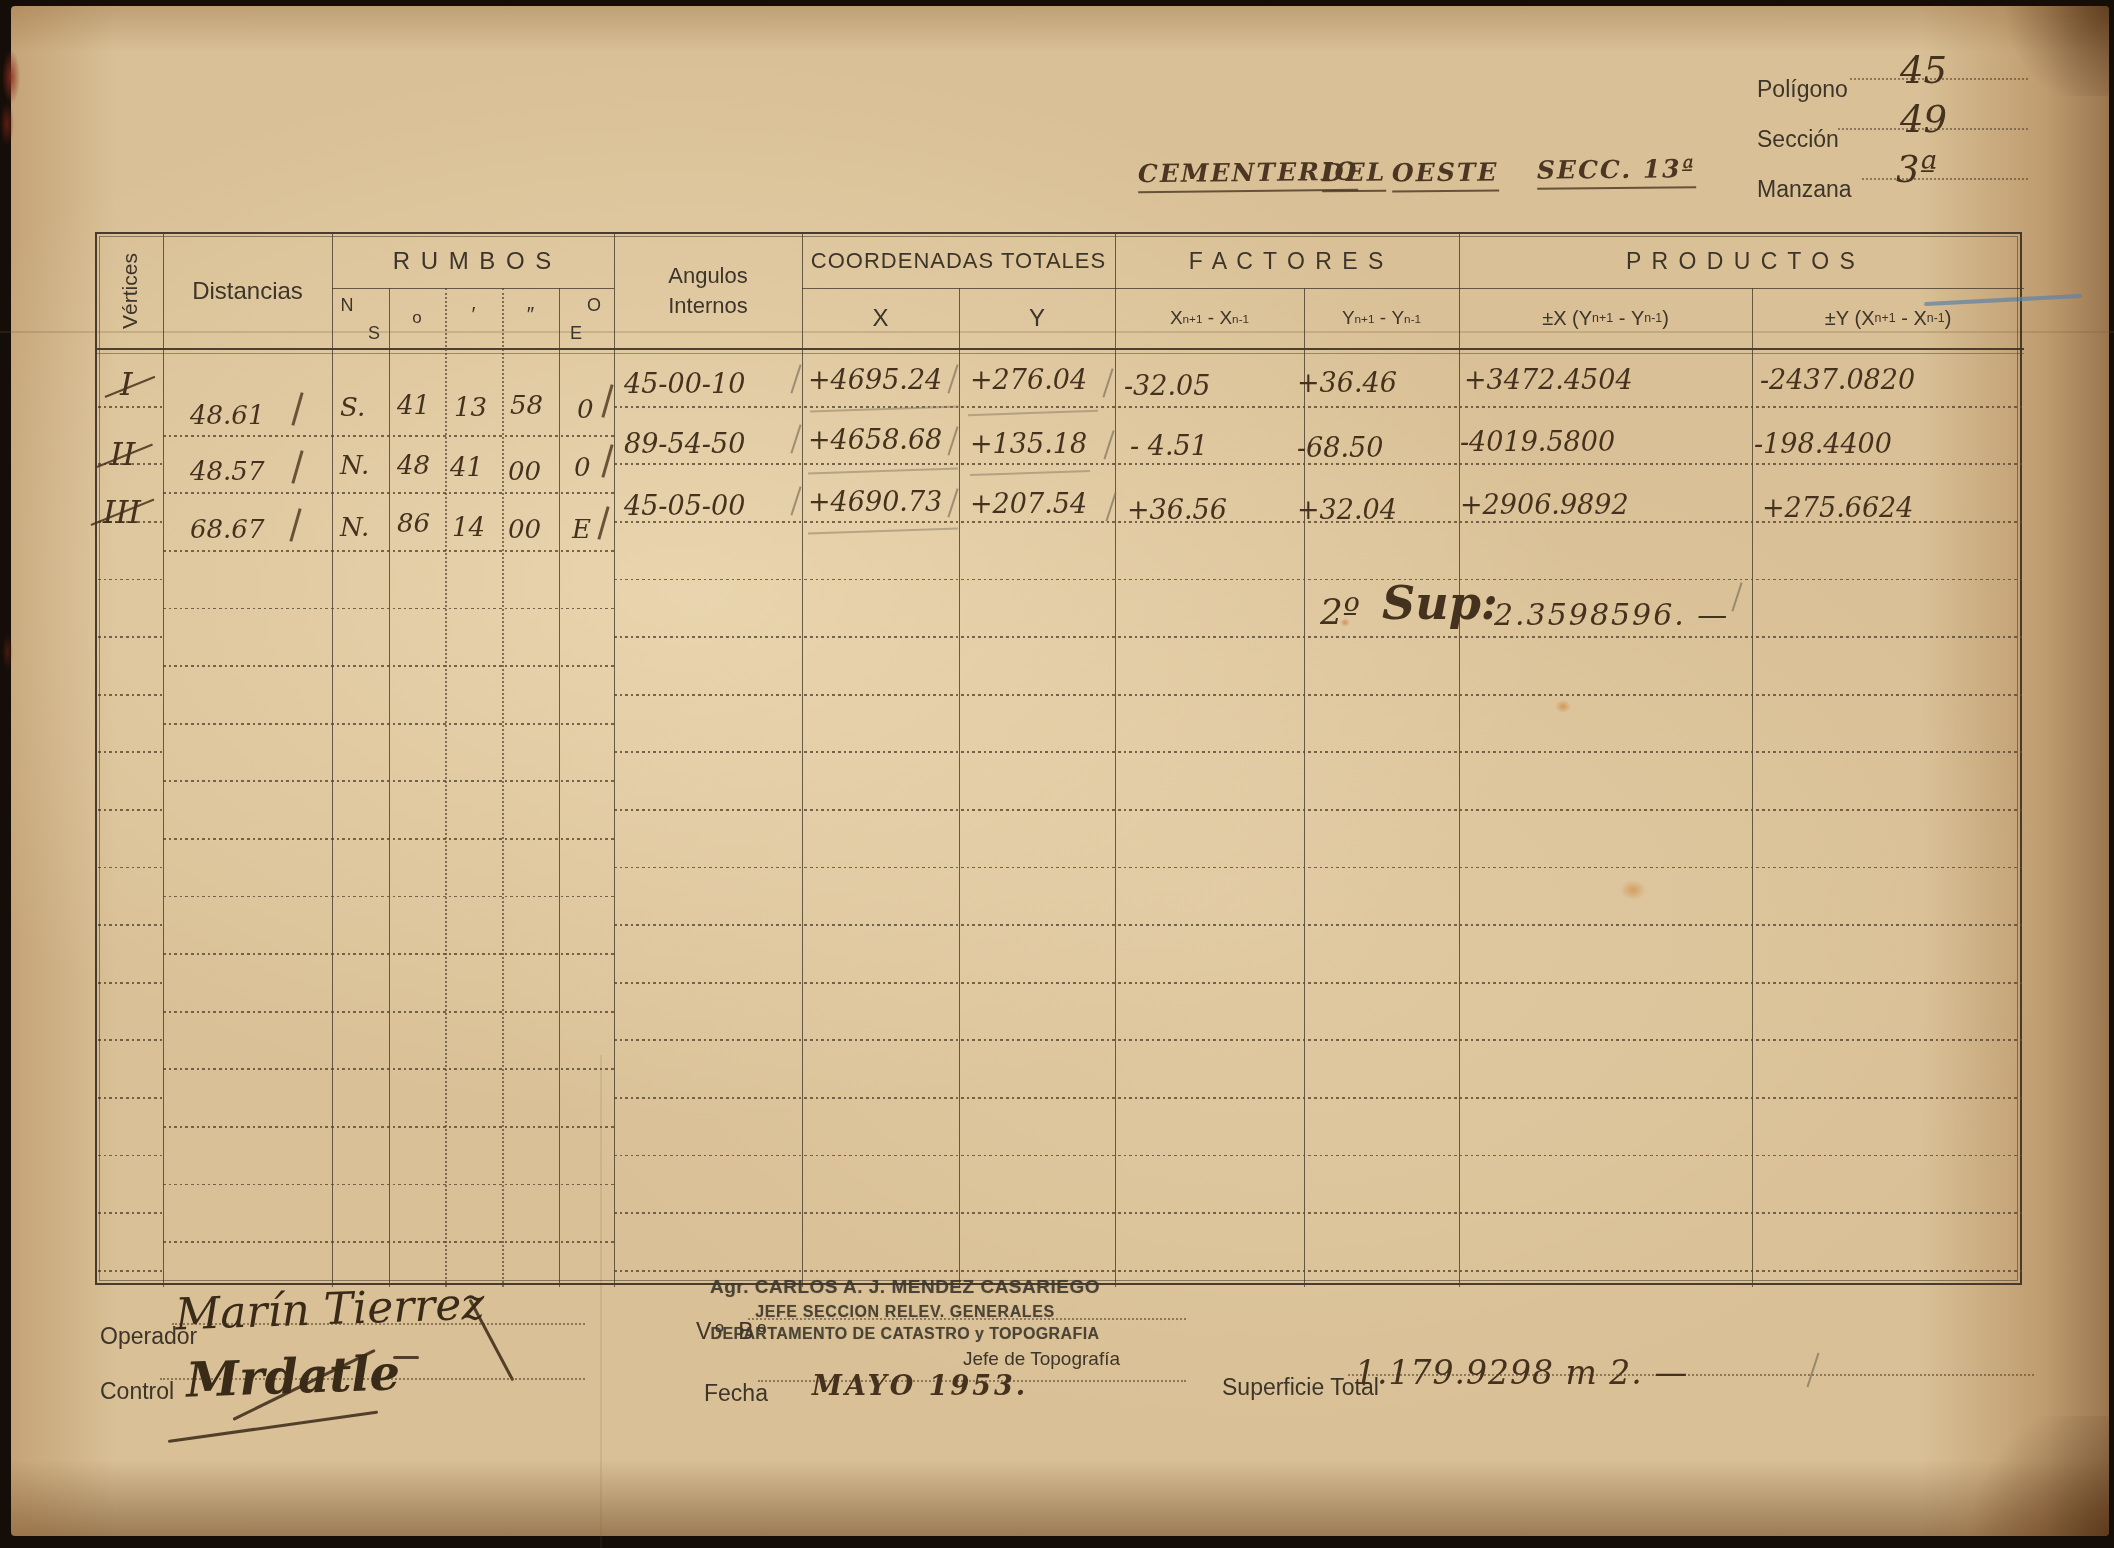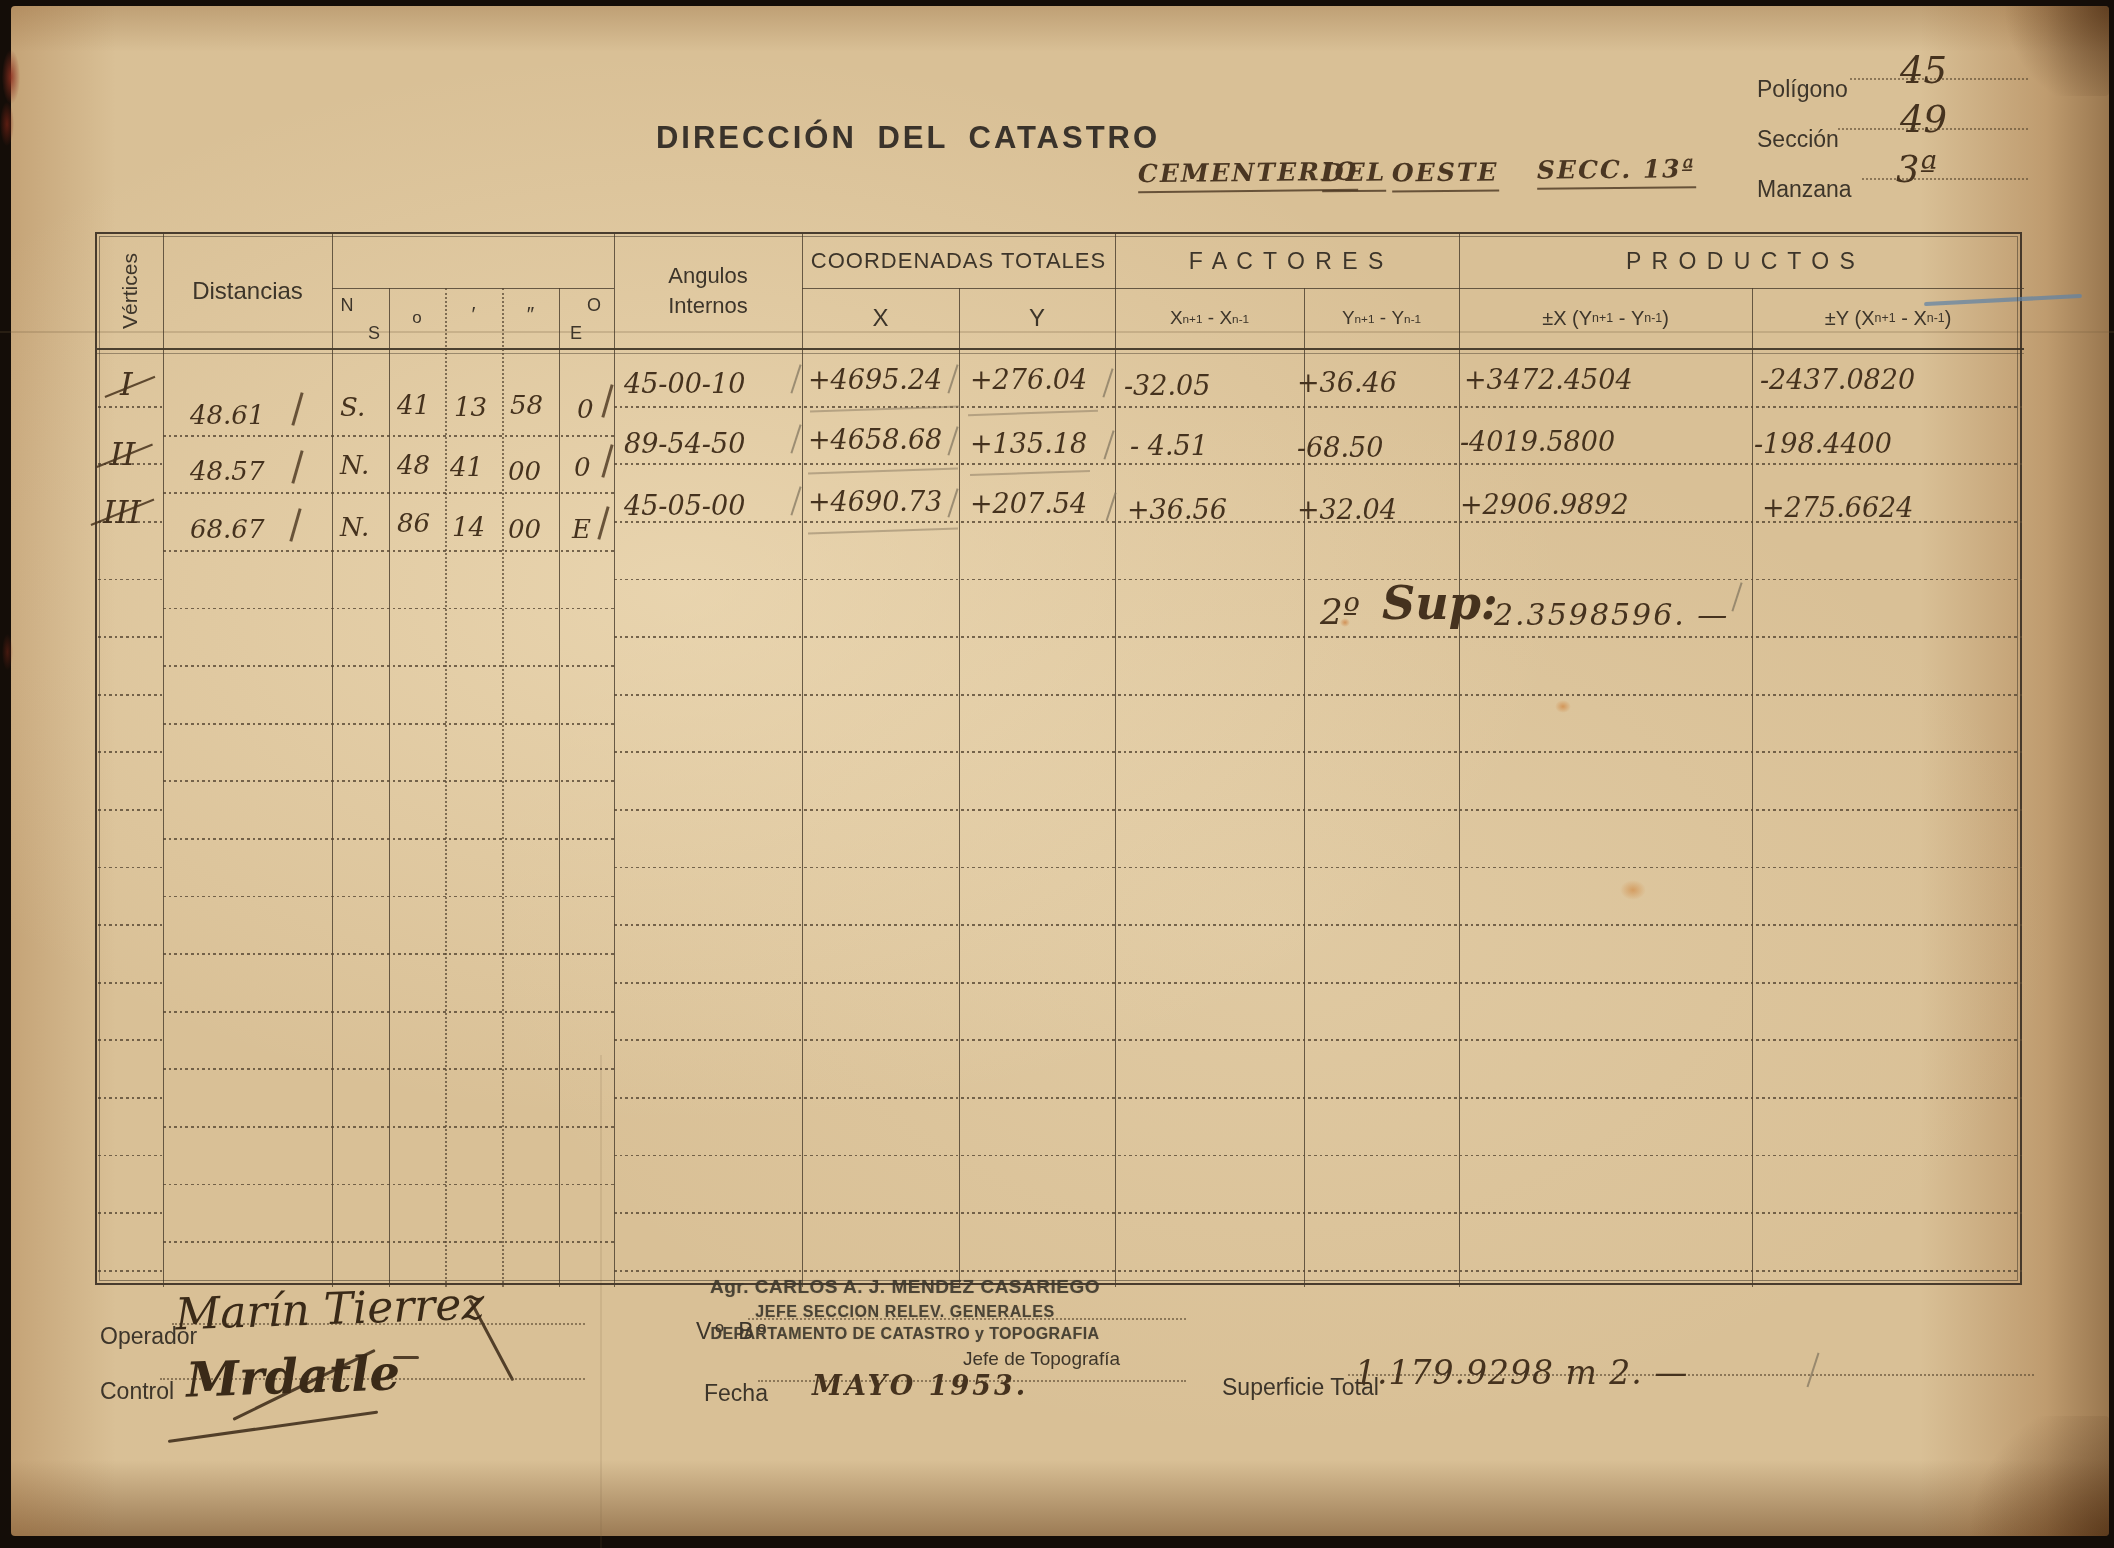--- a/index.html
+++ b/index.html
@@ -82,21 +82,20 @@
   </div>
   <div class="redpatch" style="left:2px;top:50px;width:18px;height:54px;background:radial-gradient(ellipse, rgba(140,46,30,.85), transparent 72%);"></div>
   <div class="redpatch" style="left:0;top:102px;width:14px;height:44px;background:radial-gradient(ellipse, rgba(122,36,22,.7), transparent 72%);"></div>
   <div class="redpatch" style="left:2px;top:634px;width:11px;height:36px;background:radial-gradient(ellipse, rgba(130,40,24,.45), transparent 72%);"></div>
   <div class="stain" style="left:1555px;top:700px;width:16px;height:13px;background:radial-gradient(ellipse, rgba(205,120,45,.6), transparent 70%);"></div>
   <div class="stain" style="left:1620px;top:880px;width:26px;height:20px;background:radial-gradient(ellipse, rgba(205,125,50,.55), transparent 70%);"></div>
   <div class="stain" style="left:1340px;top:618px;width:10px;height:9px;background:radial-gradient(ellipse, rgba(200,110,40,.6), transparent 70%);"></div>
   <div class="crease-h"></div>
   <div class="crease-v"></div>
 
-  <div class="title">DIRECCIÓN DEL CATASTRO</div>
 
   <span class="subw" style="left:1138px;top:158px;">CEMENTERIO</span>
   <span class="subw" style="left:1322px;top:158px;">DEL</span>
   <span class="subw" style="left:1392px;top:158px;">OESTE</span>
   <span class="subw" style="left:1537px;top:155px;">SECC. 13ª</span>
 
   <div class="lbl cf-lbl" style="left:1757px;top:76px;">Polígono</div>
   <div class="dotline" style="left:1850px;top:78px;width:178px;"></div>
   <div class="hw cf-val" style="left:1900px;top:52px;">45</div>
 
@@ -132,20 +131,21 @@
     <div class="vl" style="left:1655px;top:54px;height:999px;"></div>
 
     <div class="rows" style="left:1px;top:116px;width:65px;"></div>
     <div class="rows" style="left:517px;top:116px;width:1409px;"></div>
     <div class="rows" style="left:66px;top:145px;width:451px;height:908px;"></div>
 
     <div class="hcell" style="left:0;top:0;width:66px;height:114px;">
       <span style="transform:rotate(-90deg);font-size:21px;">Vértices</span>
     </div>
     <div class="hcell" style="left:66px;top:0;width:169px;height:114px;font-size:24px;">Distancias</div>
+    <div class="hcell" style="left:235px;top:0;width:282px;height:54px;font-size:24px;letter-spacing:2px;">R U M B O S</div>
     <div class="hcell" style="left:235px;top:58px;width:30px;height:26px;font-size:18px;">N</div>
     <div class="hcell" style="left:262px;top:86px;width:30px;height:26px;font-size:18px;">S</div>
     <div class="hcell" style="left:292px;top:62px;width:56px;height:44px;font-size:17px;">o</div>
     <div class="hcell" style="left:348px;top:58px;width:57px;height:44px;font-size:21px;">′</div>
     <div class="hcell" style="left:405px;top:58px;width:57px;height:44px;font-size:21px;">″</div>
     <div class="hcell" style="left:482px;top:58px;width:30px;height:26px;font-size:18px;">O</div>
     <div class="hcell" style="left:464px;top:86px;width:30px;height:26px;font-size:18px;">E</div>
     <div class="hcell" style="left:517px;top:0;width:188px;height:114px;flex-direction:column;font-size:22px;line-height:1.35;">
       <span>Angulos</span>
       <span>Internos</span>

